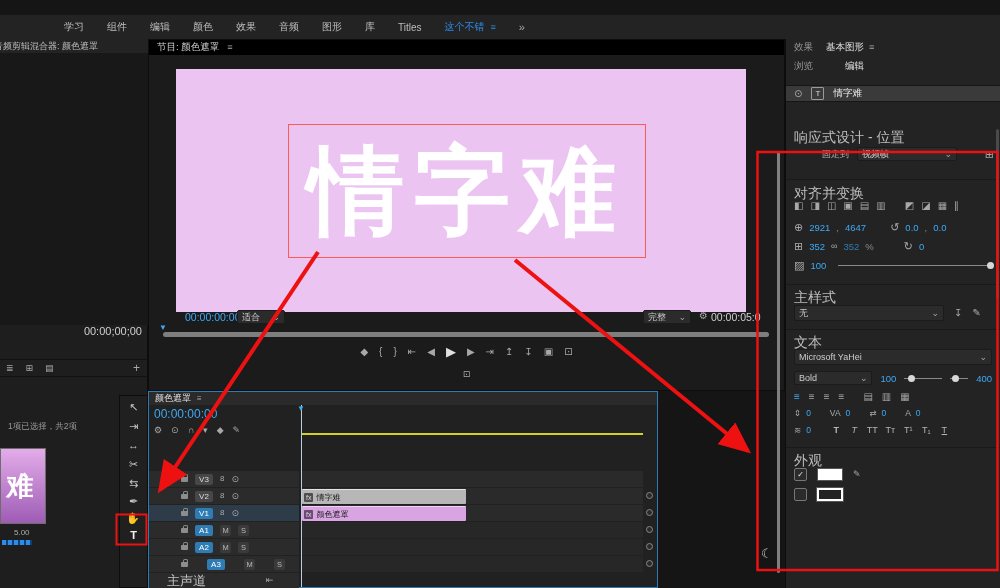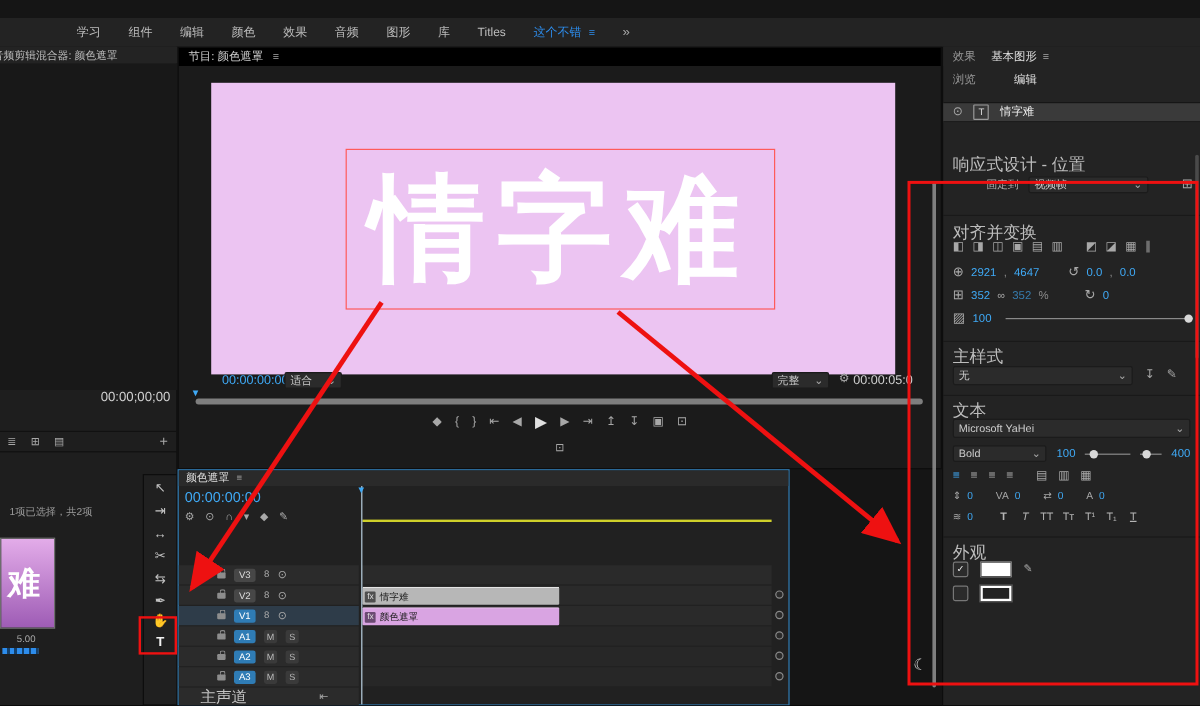--- a/index.html
+++ b/index.html
@@ -201,21 +201,21 @@
       <span class="chip b">A1</span>
       <span class="ms">M</span>
       <span class="ms">S</span>
     </div>
     <div class="abs r" style="left:0;top:147px;width:150px;height:16px;background:#2b2b2b;gap:7px;padding-left:32px;">
       <span class="lock"></span>
       <span class="chip b">A2</span>
       <span class="ms">M</span>
       <span class="ms">S</span>
     </div>
-    <div class="abs r" style="left:0;top:164px;width:150px;height:16px;background:#2b2b2b;gap:7px;padding-left:32px;">
+    <div class="abs r" style="left:0;top:164px;width:150px;height:16px;background:#2b2b2b;gap:19px;padding-left:32px;">
       <span class="lock"></span>
       <span class="chip b">A3</span>
       <span class="ms">M</span>
       <span class="ms">S</span>
     </div>
 
     <div class="abs r" style="left:0;top:181px;width:150px;height:15px;background:#2b2b2b;padding-left:18px;gap:60px;">
       <span style="font-size:13px;color:#c4c4c4;">主声道</span>
       <span class="ico" style="font-size:9px;">⇤</span>
     </div>

